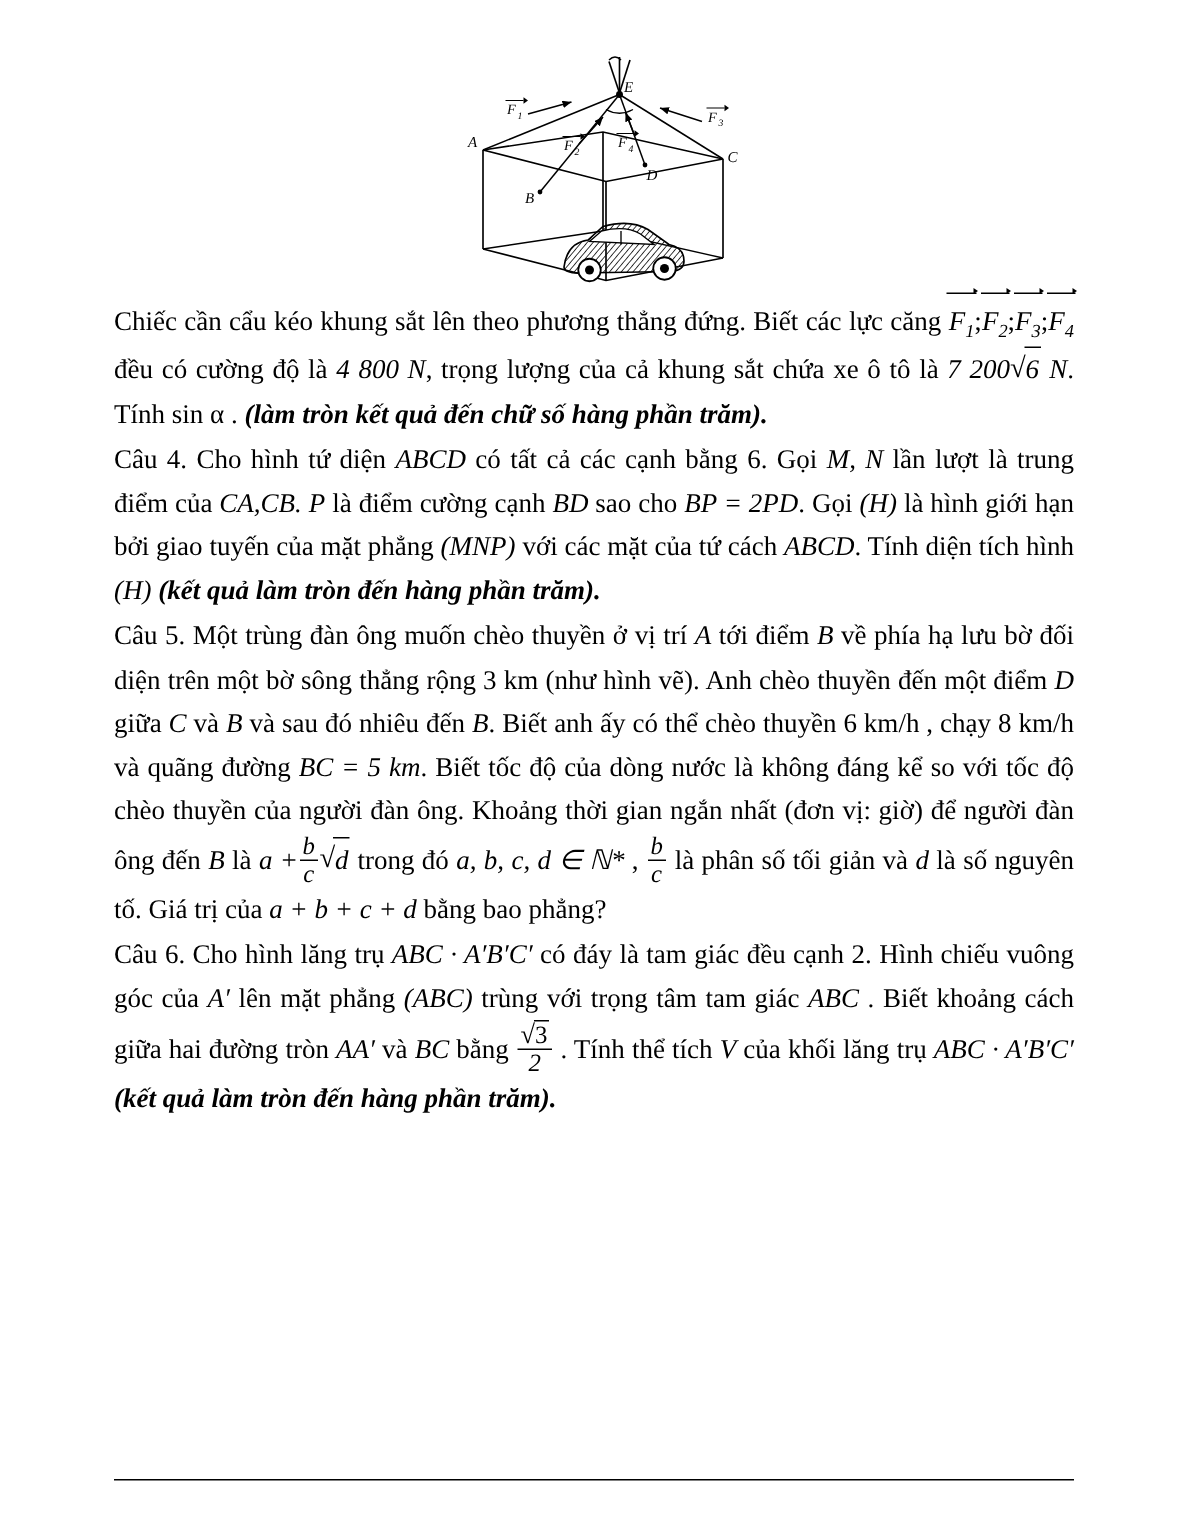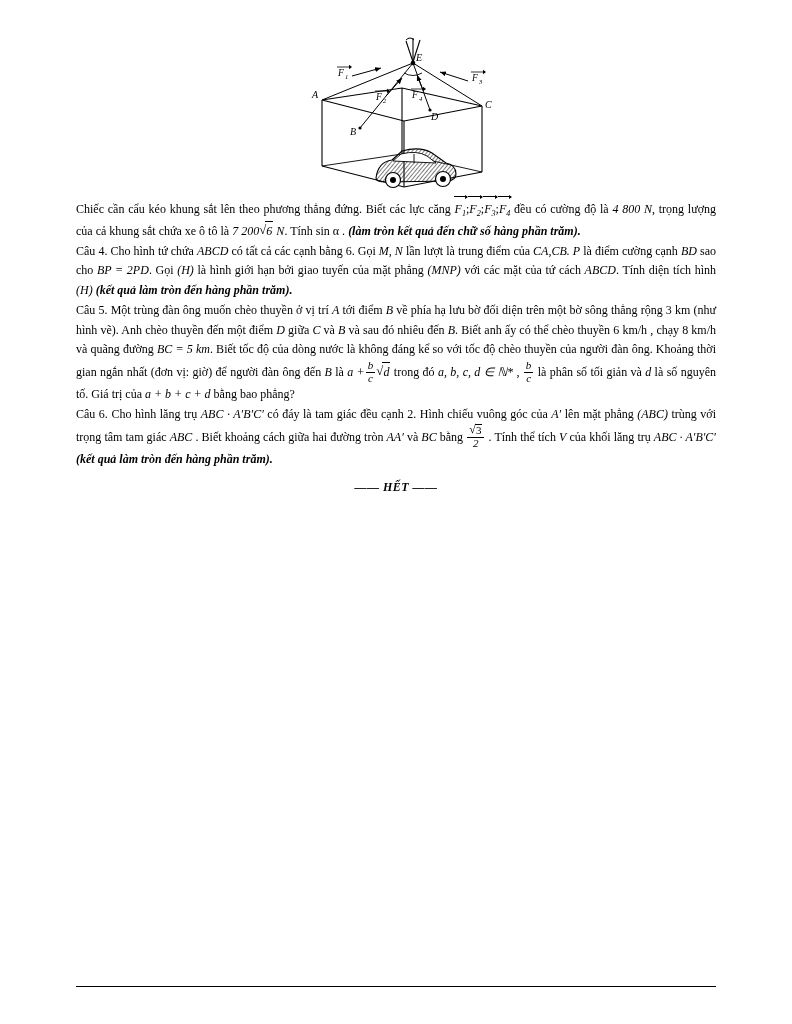--- a/index.html
+++ b/index.html
@@ -31,21 +31,21 @@
     height: 170px;
   }
   .figure-wrap svg { display: block; }
 
   
   .body-text {
     position: absolute;
     left: 76px;
     top: 200px;
     width: 640px;
-    font-size: 12px;
+    font-size: 18px;
     line-height: 1.62;
     text-align: justify;
   }
   .para {
     margin: 0 0 1px 0;
     text-indent: 0;
   }
   .qlabel {
     font-weight: normal;
   }
@@ -218,37 +218,36 @@
 
   <div class="body-text">
 
     <p class="para">
       <span>Chiếc cần cẩu kéo khung sắt lên theo phương thẳng đứng. Biết các lực căng </span><span class="vecarrow">F<sub>1</sub></span><span>;</span><span class="vecarrow">F<sub>2</sub></span><span>;</span><span class="vecarrow">F<sub>3</sub></span><span>;</span><span class="vecarrow">F<sub>4</sub></span><span> đều có cường</span>
       <span>độ là </span><span class="math">4 800 N</span><span>, trọng lượng của cả khung sắt chứa xe ô tô là </span><span class="math">7 200<span class="sqrt"><span class="rad">6</span></span> N</span><span>. Tính sin α . </span><span class="bi">(làm tròn kết quả</span>
       <span class="bi">đến chữ số hàng phần trăm).</span>
     </p>
 
     <p class="para">
-      <span class="qlabel">Câu 4.</span><span> Cho hình tứ chứa </span><span class="math">ABCD</span><span> có tất cả các cạnh bằng 6. Gọi </span><span class="math">M, N</span><span> lần lượt là trung điểm của </span><span class="math">CA,CB.</span><span class="math"> P</span>
+      <span class="qlabel">Câu 4.</span><span> Cho hình tứ diện </span><span class="math">ABCD</span><span> có tất cả các cạnh bằng 6. Gọi </span><span class="math">M, N</span><span> lần lượt là trung điểm của </span><span class="math">CA,CB.</span><span class="math"> P</span>
       <span>là điểm cường cạnh </span><span class="math">BD</span><span> sao cho </span><span class="math">BP = 2PD</span><span>. Gọi </span><span class="math">(H)</span><span> là hình giới hạn bởi giao tuyến của mặt phẳng </span><span class="math">(MNP)</span>
       <span>với các mặt của tứ cách </span><span class="math">ABCD</span><span>. Tính diện tích hình </span><span class="math">(H)</span> <span class="bi">(kết quả làm tròn đến hàng phần trăm).</span>
     </p>
 
     <p class="para">
       <span class="qlabel">Câu 5.</span><span> Một trùng đàn ông muốn chèo thuyền ở vị trí </span><span class="math">A</span><span> tới điểm </span><span class="math">B</span><span> về phía hạ lưu bờ đối diện trên một</span>
       <span>bờ sông thẳng rộng 3 km (như hình vẽ). Anh chèo thuyền đến một điểm </span><span class="math">D</span><span> giữa </span><span class="math">C</span><span> và </span><span class="math">B</span><span> và sau đó nhiêu</span>
       <span>đến </span><span class="math">B</span><span>. Biết anh ấy có thể chèo thuyền 6 km/h , chạy 8 km/h và quãng đường </span><span class="math">BC = 5 km</span><span>. Biết tốc độ</span>
       <span>của dòng nước là không đáng kể so với tốc độ chèo thuyền của người đàn ông. Khoảng thời gian ngắn nhất</span>
       <span>(đơn vị: giờ) để người đàn ông đến </span><span class="math">B</span><span> là </span><span class="math">a +</span><span class="frac"><span class="num math">b</span><span class="den math">c</span></span><span class="sqrt math"><span class="rad">d</span></span><span> trong đó </span><span class="math">a, b, c, d ∈ ℕ*</span><span> , </span><span class="frac"><span class="num math">b</span><span class="den math">c</span></span><span> là phân số tối giản và </span><span class="math">d</span><span> là</span>
       <span>số nguyên tố. Giá trị của </span><span class="math">a + b + c + d</span><span> bằng bao phẳng?</span>
     </p>
 
     <p class="para">
       <span class="qlabel">Câu 6.</span><span> Cho hình lăng trụ </span><span class="math">ABC · A′B′C′</span><span> có đáy là tam giác đều cạnh 2. Hình chiếu vuông góc của </span><span class="math">A′</span><span> lên</span>
       <span>mặt phẳng </span><span class="math">(ABC)</span><span> trùng với trọng tâm tam giác </span><span class="math">ABC</span><span> . Biết khoảng cách giữa hai đường tròn </span><span class="math">AA′</span><span> và</span>
       <span class="math">BC</span><span> bằng </span><span class="frac"><span class="num"><span class="sqrt"><span class="rad">3</span></span></span><span class="den math">2</span></span><span> . Tính thể tích </span><span class="math">V</span><span> của khối lăng trụ </span><span class="math">ABC · A′B′C′</span> <span class="bi">(kết quả làm tròn đến hàng phần trăm).</span>
     </p>
 
-    <p class="hetline">—— HẾT ——</p>
   </div>
 
   <div class="footer-rule"></div>
 </div>
 
 </body></html>

